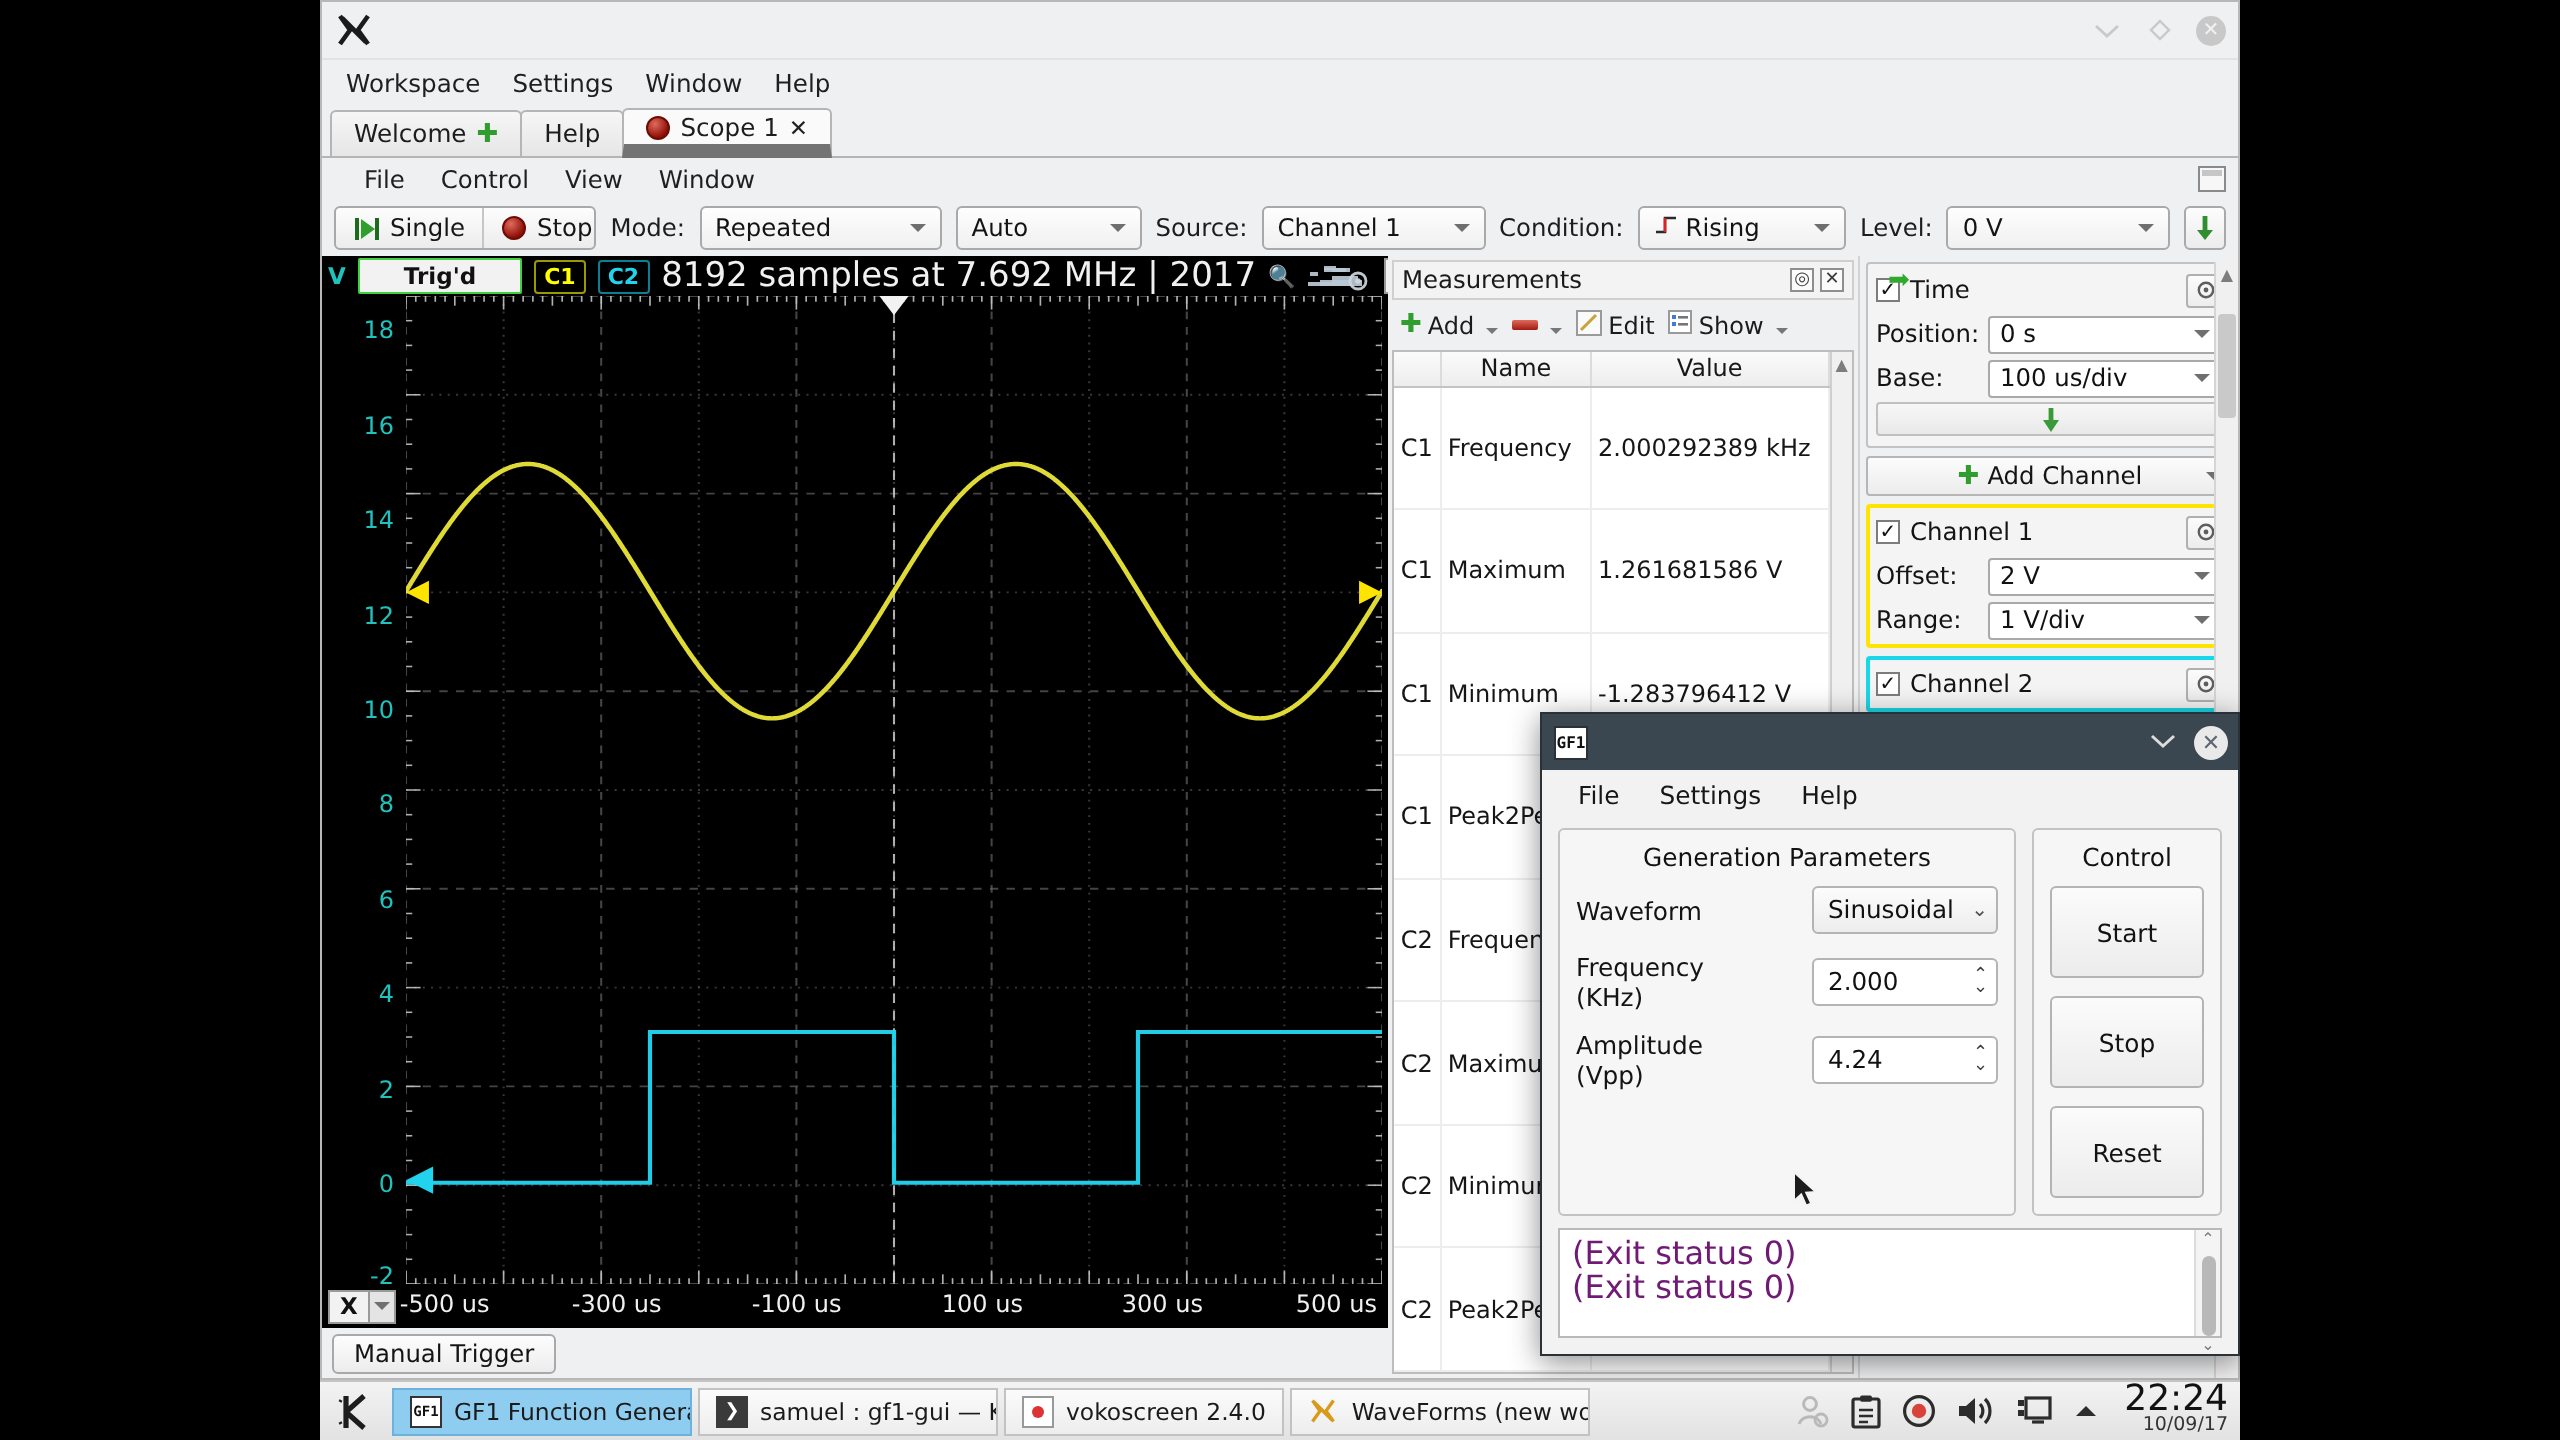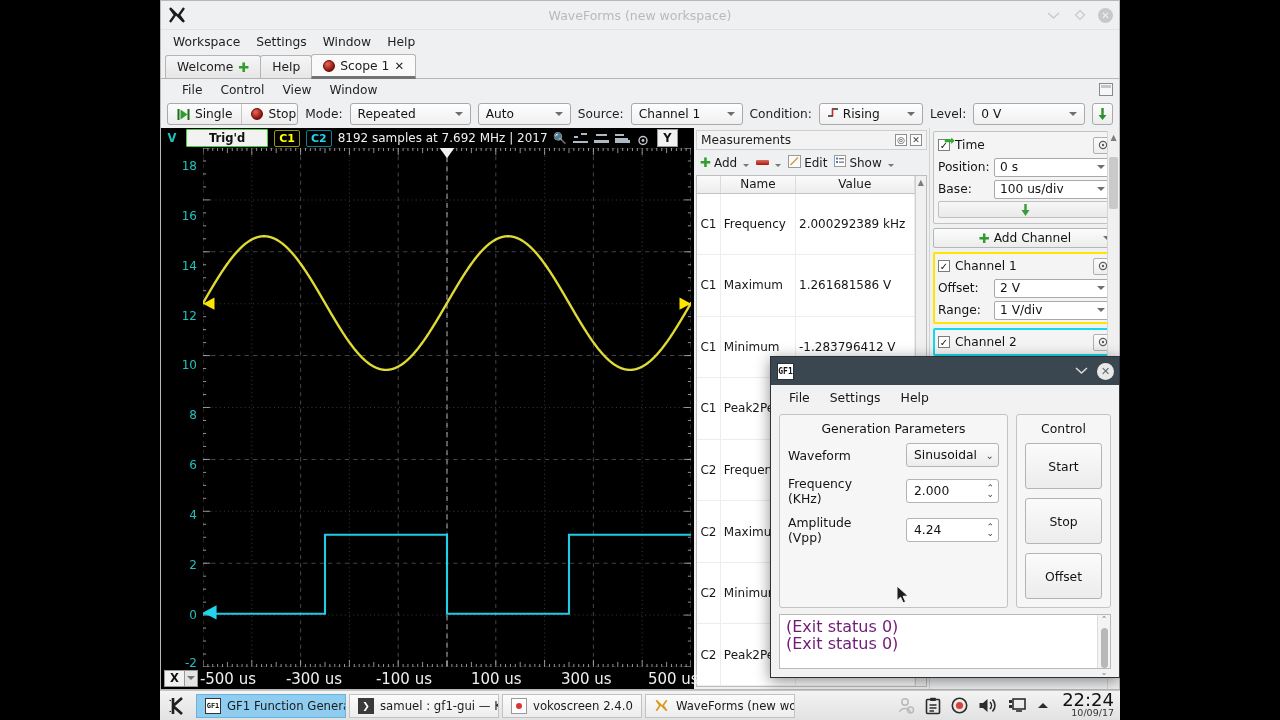--- a/index.html
+++ b/index.html
@@ -41,21 +41,21 @@
   #wf-tabs { height: 26px; display: flex; align-items: flex-end; padding-left: 4px;
      background: #eff0f1; flex: 0 0 26px; border-bottom: 1px solid #b5b5b5; }
   .wf-tab {
     height: 23px; display: flex; align-items: center; gap: 5px;
     padding: 0 11px; font-size: 12.3px; color: #1d1d1d;
     background: linear-gradient(#f6f6f6, #e6e6e6);
     border: 1px solid #b5b5b5; border-bottom: none;
     border-top-left-radius: 3px; border-top-right-radius: 3px;
     margin-right: -1px; position: relative;
   }
-  .wf-tab.active { background: #fafafa; height: 25px; z-index: 3; border-bottom: 3px solid #737373; margin-bottom: -1px; }
+  .wf-tab.active { background: #fafafa; height: 25px; z-index: 3; border-bottom: 7px solid #737373; margin-bottom: -1px; }
   .plus-ico { color: #2f9e2f; font-size: 13px; font-weight: bold; line-height: 1; }
   .reddot { width: 12px; height: 12px; border-radius: 50%;
      background: radial-gradient(circle at 35% 30%, #e06a5c, #8f1008 70%); border: 1px solid #6d0b05; }
   .tab-x { font-size: 11.5px; font-weight: bold; color: #222; }
 
   
   #scope-menubar { height: 21px; display: flex; align-items: center; padding-left: 12px;
     background: #eff0f1; flex: 0 0 21px; position: relative; }
   #scope-menubar .mi { font-size: 12.2px; color: #1f1f1f; padding: 1px 9px; }
   #scope-restore { position: absolute; right: 6px; width: 14px; height: 13px;
@@ -88,35 +88,35 @@
   
   #plot-col { width: 533px; display: flex; flex-direction: column; background: #000; }
   #plot-status { height: 20px; background: #000; display: flex; align-items: center;
      gap: 6px; padding: 0 3px; flex: 0 0 20px; }
   .st-v { color: #20c2bd; font-weight: bold; font-size: 11.5px; width: 16px; text-align: center; }
   .trigd { background: #f2f2f2; border: 1px solid #3fd23f; color: #111; font-weight: bold;
      font-size: 11.5px; padding: 1px 22px; border-radius: 1px; }
   .chip { font-weight: bold; font-size: 11px; padding: 1px 4px; border-radius: 2px; background:#000; }
   .chip.c1 { color: #ffff00; border: 1px solid #9a9a00; }
   .chip.c2 { color: #22d3ee; border: 1px solid #0e7e94; }
-  .samp-txt { color: #f1f1f1; font-size: 12px; white-space: nowrap; }
+  .samp-txt { color: #f1f1f1; font-size: 17px; white-space: nowrap; }
   .mag-ico { color: #3aa0e8; font-size: 11px; }
   .sb-ico { width: 15px; height: 12px; position: relative; opacity: .92; }
   .sb-ico i { position: absolute; background: #bcc9d6; display: block; }
   .yb { background: #f2f2f2; color: #111; font-weight: bold; font-size: 11.5px;
      padding: 1px 5px; border: 1px solid #9a9a9a; }
   #plot-wrap { flex: 1; position: relative; background: #000; min-height: 0; }
   #plot-xrow { height: 22px; background: #000; display: flex; align-items: center; flex: 0 0 22px; }
   #x-btn { margin-left: 3px; display: flex; }
   #x-btn .xb { background: #f2f2f2; color: #111; font-weight: bold; font-size: 11.5px; padding: 0 5px;
      border: 1px solid #9a9a9a; line-height: 15px; }
   #x-btn .xc { background: #e4e4e4; border: 1px solid #9a9a9a; border-left: none; width: 13px;
      display:flex; align-items:center; justify-content:center; }
   #x-labels { flex: 1; position: relative; height: 22px; }
-  #x-labels span { position: absolute; top: 3px; color: #f0f0f0; font-size: 15px; white-space: nowrap; text-align: right; }
+  #x-labels span { position: absolute; top: 3px; color: #f0f0f0; font-size: 12px; white-space: nowrap; text-align: right; }
   #manual-row { height: 25px; background: #eff0f1; display: flex; align-items: center; padding-left: 5px; flex: 0 0 25px; }
   #manual-btn { border: 1px solid #a9a9a9; border-radius: 3px; background: linear-gradient(#fdfdfd,#ececec);
      font-size: 12.2px; padding: 2px 10px; color: #141414; }
 
   
   #y-axis { position: absolute; left: 0; top: 0; width: 42px; height: 100%; }
   #y-axis span { position: absolute; right: 6px; color: #20c2bd; font-size: 12px; transform: translateY(-50%); }
   #grid-area { position: absolute; left: 42px; top: 0; right: 3px; bottom: 0; background: #000; }
 
   
@@ -255,21 +255,20 @@
   <div id="wf-window">
 
     <div id="wf-titlebar">
       <div class="wf-logo">
         <svg width="20" height="20" viewBox="0 0 20 20">
           <path d="M3 3 L8 10 L3 17" stroke="#1b1b1b" stroke-width="2.3" fill="none"></path>
           <path d="M17 3 L12 10 L17 17" stroke="#1b1b1b" stroke-width="2.3" fill="none"></path>
           <path d="M4 4 L16 16" stroke="#1b1b1b" stroke-width="2.3" fill="none"></path>
         </svg>
       </div>
-      <div id="wf-title-text">WaveForms  (new workspace)</div>
       <div id="wf-wincontrols">
         <div class="wc">
           <svg width="13" height="9" viewBox="0 0 13 9">
               <path d="M1 2 L6.5 7 L12 2" stroke="#c9c9c9" stroke-width="1.4" fill="none"></path>
             </svg>
         </div>
         <div class="wc">
           <svg width="12" height="12" viewBox="0 0 12 12">
               <path d="M6 1.5 L10.5 6 L6 10.5 L1.5 6 Z" stroke="#c9c9c9" stroke-width="1.2" fill="none"></path>
             </svg>
@@ -738,20 +737,23 @@
           <div id="x-labels">
             <span style="left:2px">-500 us</span>
             <span style="left:88px">-300 us</span>
             <span style="left:178px">-100 us</span>
             <span style="left:273px">100 us</span>
             <span style="left:363px">300 us</span>
             <span style="left:450px">500 us</span>
           </div>
         </div>
 
+        <div id="manual-row">
+          <div id="manual-btn">Manual Trigger</div>
+        </div>
       </div>
 
       <div id="right-col">
 
         <div id="meas-panel">
           <div id="meas-header">
             <span class="mh-title">Measurements</span>
             <span class="sq-ico">◎</span>
             <span class="sq-ico">✕</span>
           </div>
@@ -985,21 +987,21 @@
                 <span>⌃</span>
                 <span>⌄</span>
               </span>
           </div>
         </div>
       </div>
       <div class="fieldset" id="control-box">
         <div class="fs-title">Control</div>
         <div class="ctrl-btn">Start</div>
         <div class="ctrl-btn">Stop</div>
-        <div class="ctrl-btn">Offset</div>
+        <div class="ctrl-btn">Reset</div>
       </div>
     </div>
     <div id="gf1-log">
       <div class="lines">
         <div>(Exit status 0)</div>
         <div>(Exit status 0)</div>
       </div>
       <div class="lsb">
         <div class="arrow-top">⌃</div>
         <div class="th"></div>

